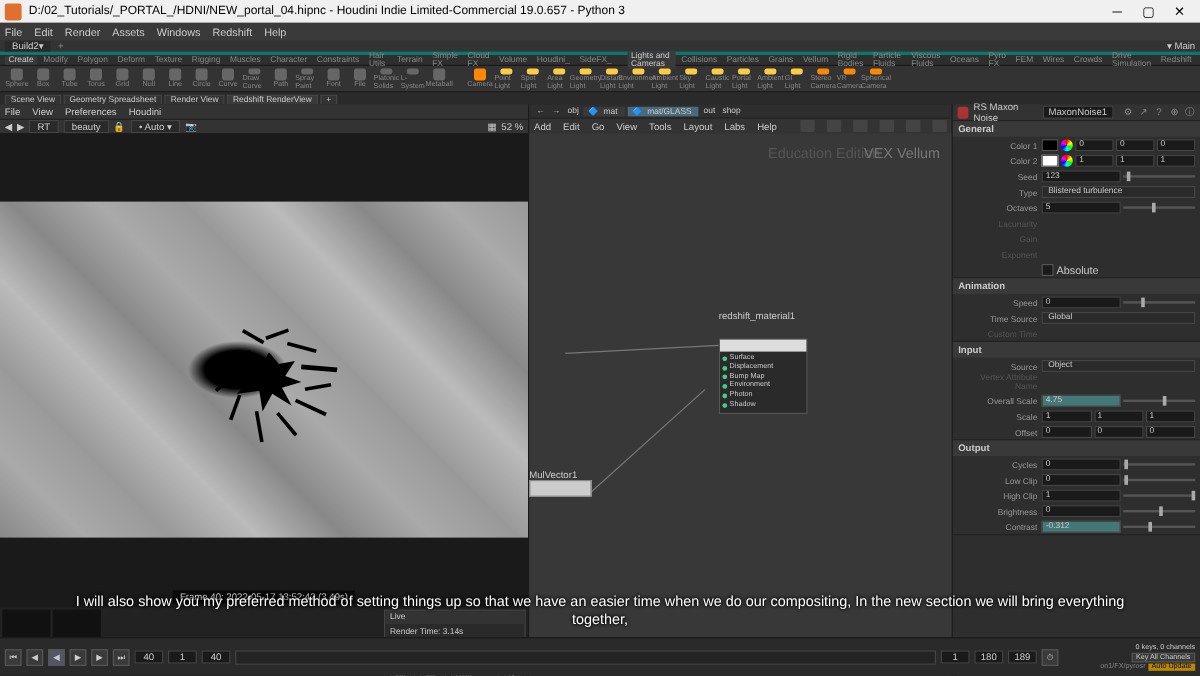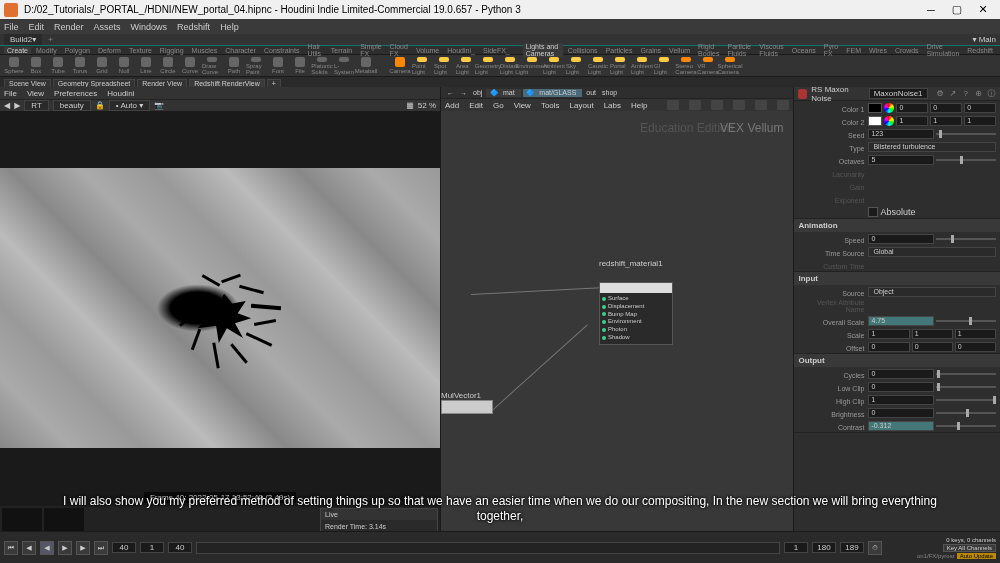--- a/index.html
+++ b/index.html
@@ -3,21 +3,21 @@
 <meta charset="utf-8">
 <style>
 * { margin: 0; padding: 0; box-sizing: border-box; font-family: "Segoe UI", Arial, sans-serif; }
 body { width: 1000px; height: 563px; background: #2a2a2a; color: #ccc; font-size: 9px; overflow: hidden; position: relative; }
 .titlebar { height: 19px; background: #f0f0f0; color: #000; display: flex; align-items: center; padding: 0 4px; font-size: 10px; }
 .titlebar .orange { width: 14px; height: 14px; background: #e07030; margin-right: 6px; border-radius: 2px; }
 .titlebar .spacer { flex: 1; }
 .titlebar .winbtn { width: 26px; height: 18px; display: flex; align-items: center; justify-content: center; font-size: 11px; cursor: default; }
 .menubar { height: 15px; background: #3a3a3a; display: flex; align-items: center; padding: 0 4px; gap: 10px; font-size: 9px; }
 .menubar span { cursor: default; }
-.shelfbar { height: 12px; background: #333; display: flex; align-items: center; font-size: 8px; gap: 6px; padding: 0 4px; border-bottom: 1px solid #0f766e; }
+.shelfbar { height: 12px; background: #333; display: flex; align-items: center; font-size: 8px; gap: 6px; padding: 0 4px; border-bottom: 3px solid #0f766e; }
 .shelfbar .desktop-sel { background: #2a2a2a; padding: 0 6px; display: flex; align-items: center; height: 100%; }
 .shelf-tabs { height: 9px; background: #2e2e2e; display: flex; align-items: center; font-size: 7px; padding: 0 4px; gap: 2px; border-bottom: 1px solid #1a1a1a; }
 .shelf-tabs span { padding: 0 3px; cursor: default; color: #888; }
 .shelf-tabs span.active { background: #3a3a3a; color: #ccc; }
 .shelf-icons { height: 22px; background: #333; display: flex; align-items: center; padding: 0 4px; gap: 2px; border-bottom: 1px solid #1a1a1a; }
 .shelf-icon { width: 20px; height: 18px; display: flex; flex-direction: column; align-items: center; justify-content: center; font-size: 6px; color: #888; }
 .shelf-icon .ico { width: 10px; height: 10px; background: #666; border-radius: 2px; margin-bottom: 1px; }
 .pane-tabs { height: 10px; background: #2a2a2a; display: flex; align-items: flex-end; font-size: 7px; padding: 0 4px; gap: 2px; }
 .pane-tabs span { padding: 0 4px; border: 1px solid #444; border-bottom: none; background: #333; cursor: default; }
 .pane-tabs span.active { background: #3a3a3a; }
@@ -436,20 +436,21 @@
       <span style="background:#1a1a1a;padding:0 4px;border:1px solid #444">MaxonNoise1</span>
       <div class="spacer"></div>
       <div class="iconbtn">⚙</div>
       <div class="iconbtn">↗</div>
       <div class="iconbtn">?</div>
       <div class="iconbtn">⊕</div>
       <div class="iconbtn">ⓘ</div>
     </div>
 
     <div class="parm-section">
+      <div class="sect-hdr">General</div>
       <div class="parm-row">
           <span class="plabel">Color 1</span>
           <div class="pval">
             <div class="color-sw" style="background:#000"></div>
             <div style="width:10px;height:10px;border-radius:50%;background:conic-gradient(red,yellow,lime,cyan,blue,magenta,red)"></div>
             <div class="pinput">0</div>
             <div class="pinput">0</div>
             <div class="pinput">0</div>
           </div>
         </div>

